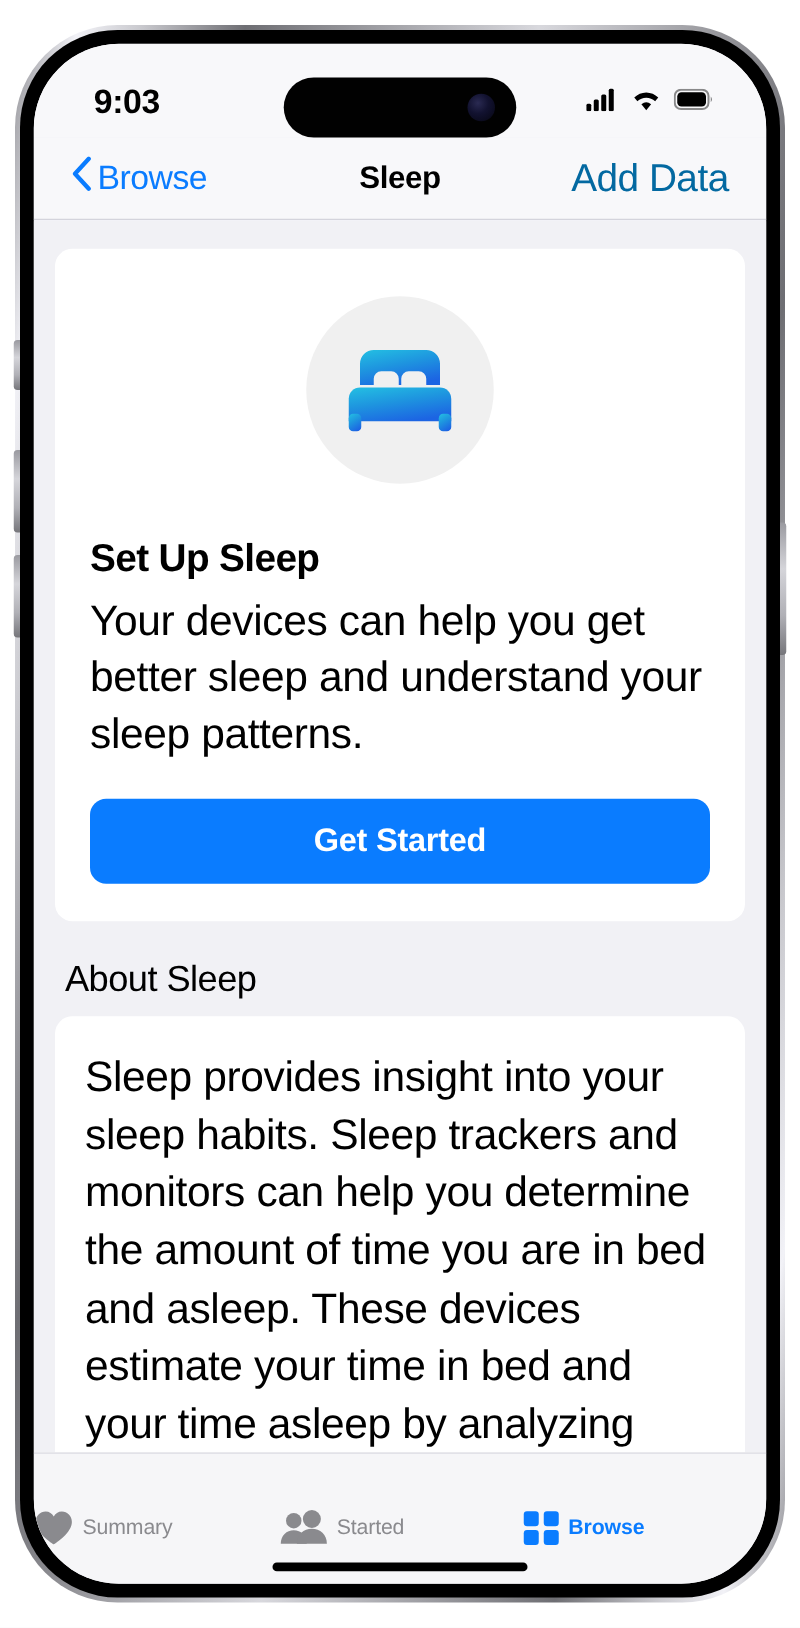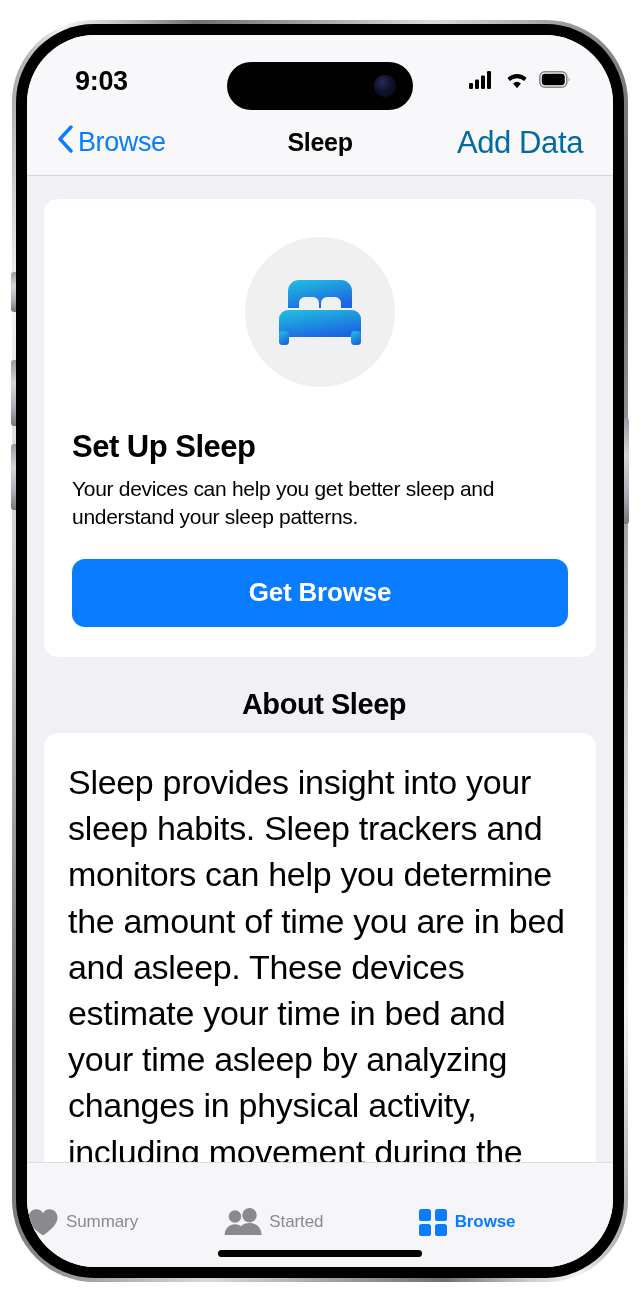--- a/index.html
+++ b/index.html
@@ -108,34 +108,34 @@
   #sleep-icon-circle {
     width: 150px; height: 150px; border-radius: 50%;
     background: #f0f0f0; margin: 0 auto 38px;
     display: flex; align-items: center; justify-content: center;
   }
   #setup-title {
     font-size: 31px; font-weight: 700; color: #000;
     letter-spacing: -0.5px; margin-bottom: 10px; margin-top: 42px;
   }
   #setup-description {
-    font-size: 21px; color: #000; line-height: 1.33;
+    font-size: 34px; color: #000; line-height: 1.33;
     letter-spacing: -0.3px;
   }
   #get-started-button {
     margin-top: 28px; width: 100%; height: 68px;
     background: #0a7cff; border: none; border-radius: 13px;
     color: #fff; font-size: 26px; font-weight: 700;
     font-family: "Liberation Sans", sans-serif;
     letter-spacing: -0.2px; cursor: pointer;
   }
 
   #about-heading {
-    font-size: 29px; font-weight: 700; color: #000;
-    letter-spacing: -0.45px; margin: 31px 0 12px 8px; text-align: center;
+    font-size: 29px; font-weight: 400; color: #000;
+    letter-spacing: -0.45px; margin: 31px 0 12px 8px;
   }
   #about-card { padding: 26px 24px 24px; }
   #about-text {
     font-size: 34px; color: #000; line-height: 1.36; letter-spacing: -0.3px;
   }
 
   
   #tab-bar {
     position: absolute; bottom: 0; left: 0; right: 0; height: 105px;
     background: #f6f6f8;
@@ -232,21 +232,21 @@
 
                 <path d="M4 48 a9 9 0 0 1 9-9 h64 a9 9 0 0 1 9 9 v18 H4 Z" fill="url(#bedGrad)"></path>
 
                 <rect x="4" y="60" width="10" height="14" rx="3.5" fill="url(#bedGrad)"></rect>
                 <rect x="76" y="60" width="10" height="14" rx="3.5" fill="url(#bedGrad)"></rect>
               </svg>
             </span>
           </div>
           <div id="setup-title">Set Up Sleep</div>
           <div id="setup-description">Your devices can help you get better sleep and understand your sleep patterns.</div>
-          <button id="get-started-button">Get Browse</button>
+          <button id="get-started-button">Get Started</button>
         </div>
 
         <div id="about-heading">About Sleep</div>
 
         <div class="card" id="about-card">
           <div id="about-text">Sleep provides insight into your sleep habits. Sleep trackers and monitors can help you determine the amount of time you are in bed and asleep. These devices estimate your time in bed and your time asleep by analyzing changes in physical activity, including movement during the night. You can also keep track of your sleep by entering your own estimation of your bed time and sleep time manually.</div>
         </div>
 
       </div>
 

